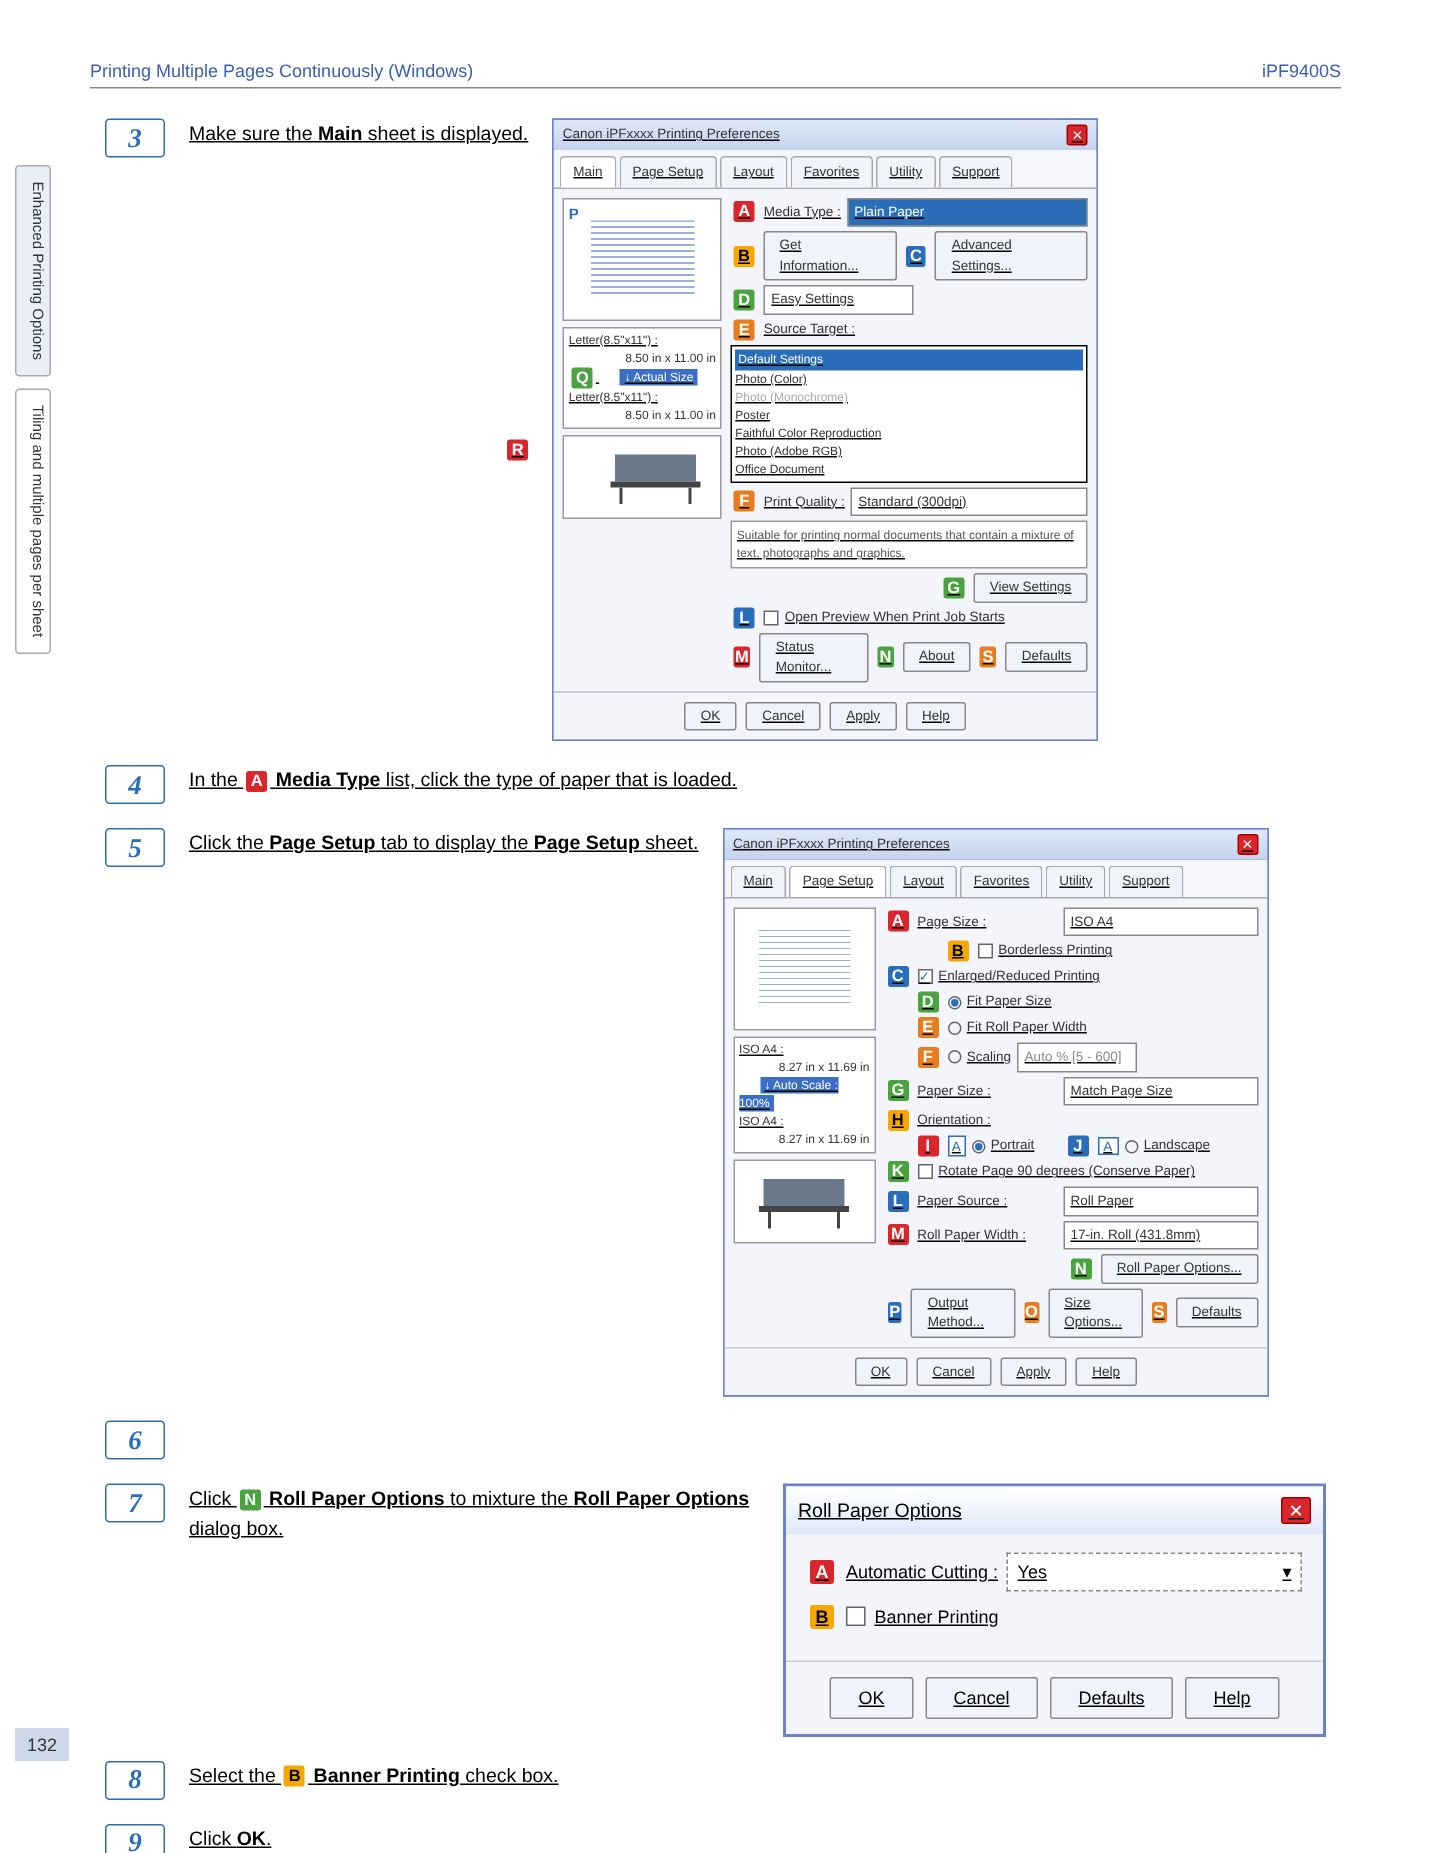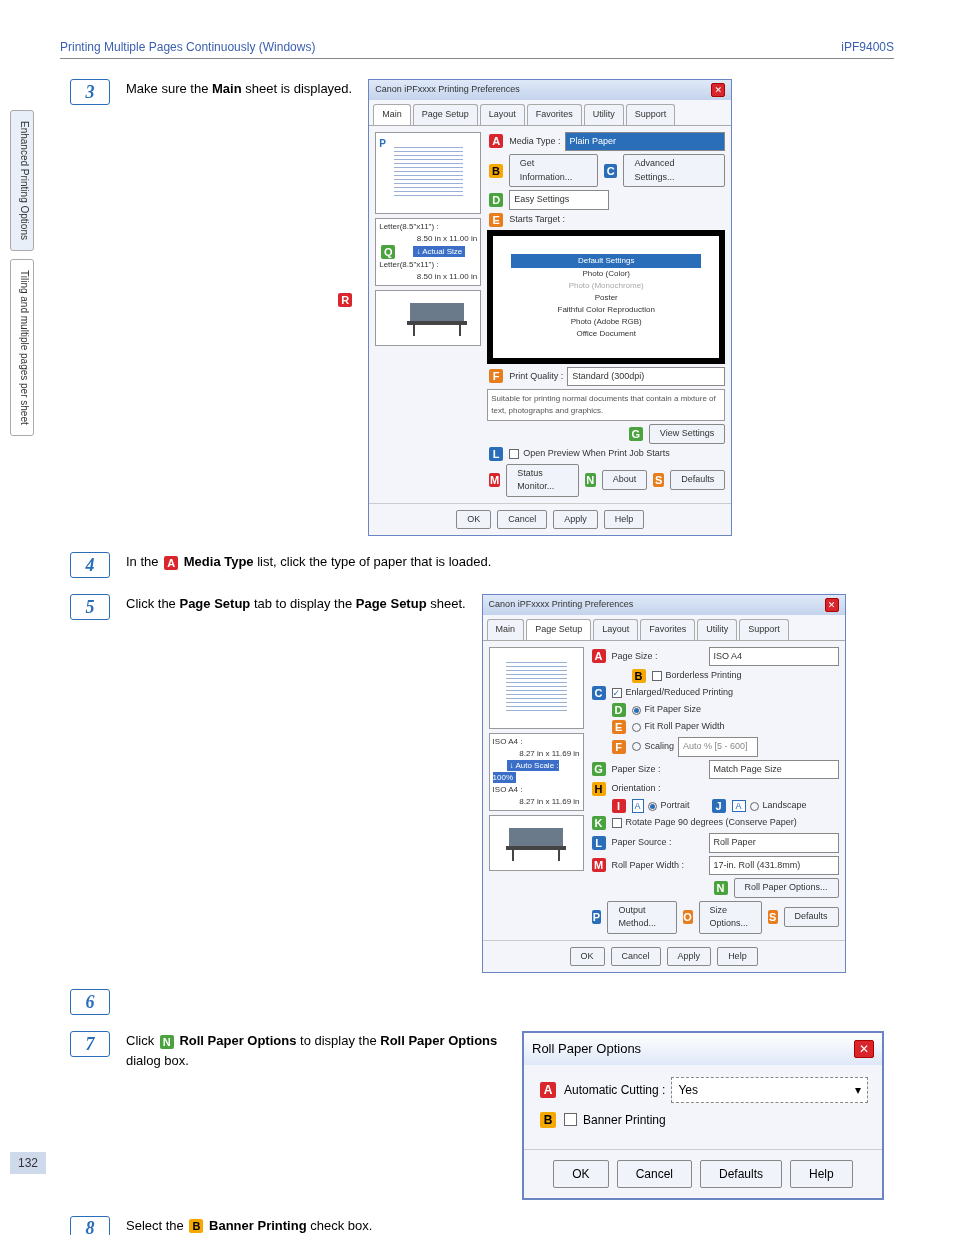--- a/index.html
+++ b/index.html
@@ -5,21 +5,21 @@
   * { box-sizing: border-box; margin: 0; padding: 0; }
   body { font-family: Arial, Helvetica, sans-serif; font-size: 13px; color: #000; background: #fff; width: 954px; }
   .page { position: relative; padding: 40px 60px 30px 60px; min-height: 1235px; }
   .header-line { display: flex; justify-content: space-between; font-size: 12px; color: #3a5fb0; padding-bottom: 4px; border-bottom: 1px solid #888; margin-bottom: 20px; }
   .vtabs { position: absolute; left: 10px; top: 110px; display: flex; flex-direction: column; gap: 8px; width: 24px; }
   .vtab { writing-mode: vertical-rl; text-orientation: mixed; font-size: 10px; padding: 10px 3px; border: 1px solid #aaa; border-radius: 3px; background: #fff; color: #333; text-align: center; white-space: nowrap; }
   .vtab.active { background: #e9eff8; }
   .content { margin-left: 10px; }
   .step { display: flex; align-items: flex-start; gap: 16px; margin-bottom: 16px; }
   .step-num { width: 40px; height: 26px; border: 1px solid #2a6db8; border-radius: 3px; display: flex; align-items: center; justify-content: center; color: #2a6db8; font-weight: bold; font-style: italic; font-family: Georgia, 'Times New Roman', serif; font-size: 18px; flex-shrink: 0; }
-  .step-body { flex: 1; line-height: 1.5; }
+  .step-body { flex: 1; line-height: 1.5; text-decoration: underline; }
   .step-text { max-width: 380px; }
   .bold { font-weight: bold; }
   .badge { display: inline-block; width: 14px; height: 14px; line-height: 14px; text-align: center; color: #fff; font-weight: bold; font-size: 11px; border-radius: 2px; margin: 0 2px; vertical-align: middle; }
   .badge.red { background: #d9262c; }
   .badge.yellow { background: #f7a800; color:#000; }
   .badge.blue { background: #2a6db8; }
   .badge.orange { background: #e87d1e; }
   .badge.green { background: #4aa33e; }
   .step-row { display: flex; align-items: flex-start; gap: 16px; }
   .screenshot { border: 1px solid #6b85c4; background: #1d4ed8; width: 364px; font-size: 9px; color: #333; }
@@ -35,21 +35,21 @@
   .ss-preview .lines { width:70%; height:70%; background:repeating-linear-gradient(#9bb0d8,#9bb0d8 1px,#fff 1px,#fff 4px);}
   .ss-size { background:#fff; border:1px solid #999; padding:2px 3px; font-size:8px; }
   .ss-size .act { background:#3b6fc7; color:#fff; padding:1px 3px; margin-top:2px; font-size:8px;margin-left:14px;}
   .ss-printer { height:56px; background: #fff; border:1px solid #999; display:flex; align-items:center; justify-content:center;}
   .ss-printer svg { width:70px; height:40px; }
   .ss-right { flex:1; display:flex; flex-direction:column; gap:3px;}
   .ss-row { display:flex; align-items:center; gap:4px; }
   .ss-label { font-size:9px; }
   .ss-field { background:#fff; border:1px solid #888; padding:2px 4px; font-size:9px; flex:1;}
   .ss-field.highlight { background:#2a6db8; color:#fff; }
-  .ss-list { background:#fff; border:6px solid #000000; font-size:8px; padding:18px;text-align:center;}
+  .ss-list { background:#fff; border:1px solid #000000; font-size:8px; padding:2px;}
   .ss-list .sel { background:#2a6db8; color:#fff; padding:1px 2px;}
   .ss-btn { display:inline-block; background:#f0f3fa; border:1px solid #888; padding:2px 10px; font-size:9px; border-radius:2px;}
   .ss-footer-inner { display:flex; justify-content:center; gap:6px; padding:6px; background:#f3f5fb; border-top:1px solid #ccc;}
   .radio { width:9px; height:9px; border:1px solid #666; border-radius:50%; display:inline-block; vertical-align:middle;}
   .radio.on::after { content:""; display:block; width:5px; height:5px; background:#2a6db8; border-radius:50%; margin:1px auto;}
   .chk { width:10px; height:10px; border:1px solid #666; display:inline-block; vertical-align:middle; background:#fff;}
   .chk.on::after { content:"✓"; font-size:9px; color:#2a6db8; line-height:8px; display:block;}
   .ss-desc { background:#fff; border:1px solid #999; font-size:8px; padding:3px; color:#555;}
   .roll-dialog { border:2px solid #6b85c4; width:362px; font-size:12px;}
   .roll-title { background:linear-gradient(#fff,#dfe8f8); padding:6px 8px; display:flex; justify-content:space-between; align-items:center; font-size:13px;}
@@ -132,21 +132,21 @@
                     <span class="ss-btn">Get Information...</span>
                     <span class="badge blue">C</span>
                     <span class="ss-btn">Advanced Settings...</span>
                   </div>
                 <div class="ss-row">
                     <span class="badge green">D</span>
                     <span class="ss-field" style="flex:0 0 100px">Easy Settings</span>
                   </div>
                 <div class="ss-row">
                     <span class="badge orange">E</span>
-                    <span class="ss-label">Starts Target :</span>
+                    <span class="ss-label">Source Target :</span>
                   </div>
                 <div class="ss-list">
                   <div class="sel">Default Settings</div>
                   <div>Photo (Color)</div>
                   <div style="color:#aaa">Photo (Monochrome)</div>
                   <div>Poster</div>
                   <div>Faithful Color Reproduction</div>
                   <div>Photo (Adobe RGB)</div>
                   <div>Office Document</div>
                 </div>
@@ -327,21 +327,21 @@
 
     <div class="step">
       <div class="step-num">6</div>
     </div>
 
     <div class="step">
       <div class="step-num">7</div>
       <div class="step-body">
         <div class="step-row">
           <div class="step-text">
-            <span>Click </span><span class="badge green">N</span> <span class="bold">Roll Paper Options</span><span> to display the </span><span class="bold">Roll Paper Options</span><span> dialog box.</span>
+            <span>Click </span><span class="badge green">N</span> <span class="bold">Roll Paper Options</span><span> to mixture the </span><span class="bold">Roll Paper Options</span><span> dialog box.</span>
           </div>
 
           <div class="roll-dialog">
             <div class="roll-title">
               <span>Roll Paper Options</span>
               <span class="ss-close" style="width:20px;height:18px;font-size:12px;line-height:16px;">✕</span>
             </div>
             <div class="roll-body">
               <div class="roll-row">
                 <span class="badge red" style="width:16px;height:16px;line-height:16px;font-size:12px;">A</span>

